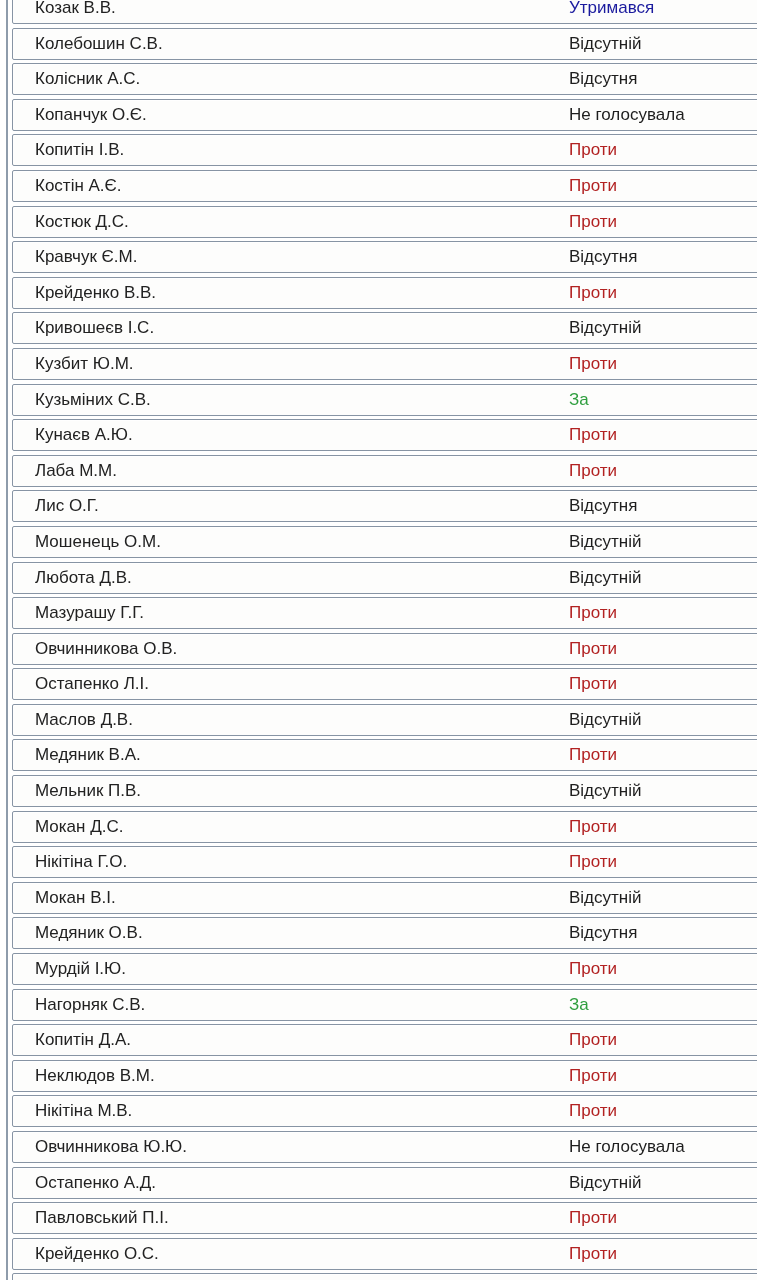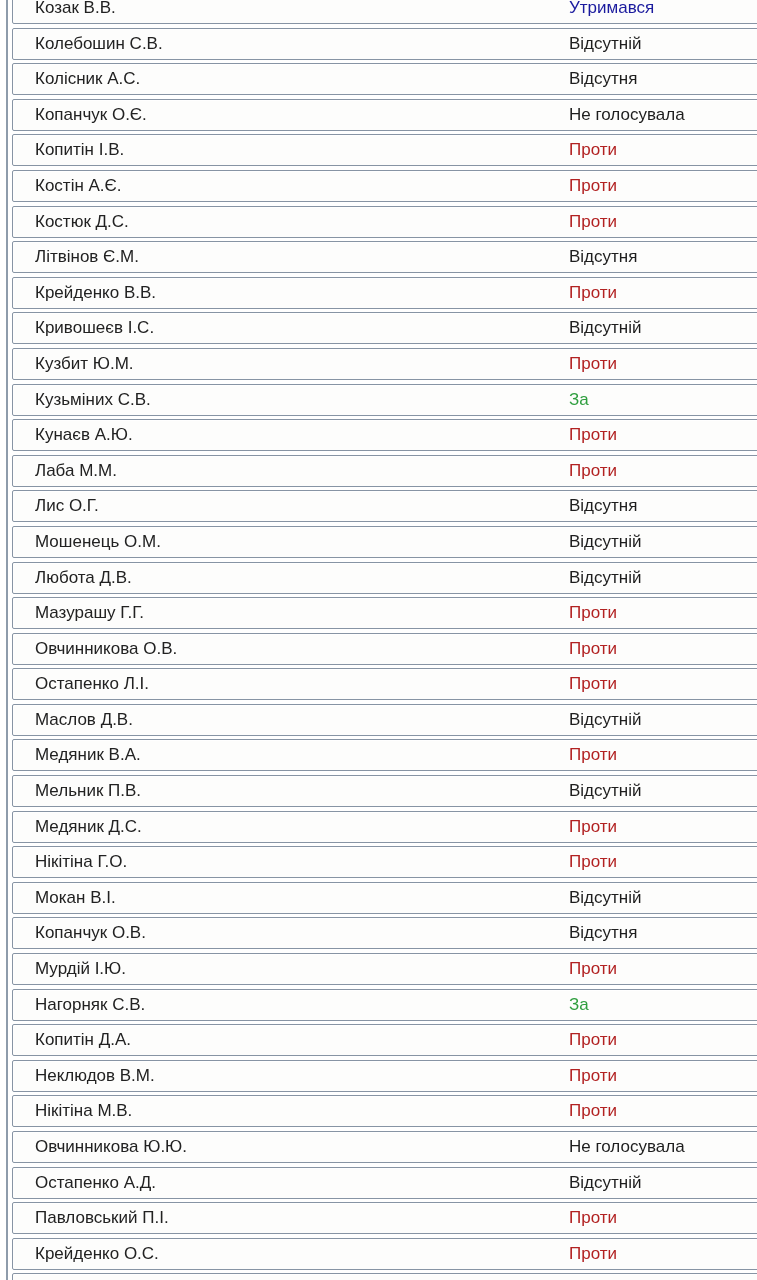--- a/index.html
+++ b/index.html
@@ -90,21 +90,21 @@
     <span class="deputy-name">Костін А.Є.</span>
     <span class="vote-status" style="color: rgb(178, 34, 34);">Проти</span>
   </div>
 
   <div class="vote-row">
     <span class="deputy-name">Костюк Д.С.</span>
     <span class="vote-status" style="color: rgb(178, 34, 34);">Проти</span>
   </div>
 
   <div class="vote-row">
-    <span class="deputy-name">Літвінов Є.М.</span>
+    <span class="deputy-name">Кравчук Є.М.</span>
     <span class="vote-status" style="color: rgb(30, 30, 30);">Відсутня</span>
   </div>
 
   <div class="vote-row">
     <span class="deputy-name">Крейденко В.В.</span>
     <span class="vote-status" style="color: rgb(178, 34, 34);">Проти</span>
   </div>
 
   <div class="vote-row">
     <span class="deputy-name">Кривошеєв І.С.</span>
@@ -170,36 +170,36 @@
     <span class="deputy-name">Медяник В.А.</span>
     <span class="vote-status" style="color: rgb(178, 34, 34);">Проти</span>
   </div>
 
   <div class="vote-row">
     <span class="deputy-name">Мельник П.В.</span>
     <span class="vote-status" style="color: rgb(30, 30, 30);">Відсутній</span>
   </div>
 
   <div class="vote-row">
-    <span class="deputy-name">Медяник Д.С.</span>
+    <span class="deputy-name">Мокан Д.С.</span>
     <span class="vote-status" style="color: rgb(178, 34, 34);">Проти</span>
   </div>
 
   <div class="vote-row">
     <span class="deputy-name">Нікітіна Г.О.</span>
     <span class="vote-status" style="color: rgb(178, 34, 34);">Проти</span>
   </div>
 
   <div class="vote-row">
     <span class="deputy-name">Мокан В.І.</span>
     <span class="vote-status" style="color: rgb(30, 30, 30);">Відсутній</span>
   </div>
 
   <div class="vote-row">
-    <span class="deputy-name">Копанчук О.В.</span>
+    <span class="deputy-name">Медяник О.В.</span>
     <span class="vote-status" style="color: rgb(30, 30, 30);">Відсутня</span>
   </div>
 
   <div class="vote-row">
     <span class="deputy-name">Мурдій І.Ю.</span>
     <span class="vote-status" style="color: rgb(178, 34, 34);">Проти</span>
   </div>
 
   <div class="vote-row">
     <span class="deputy-name">Нагорняк С.В.</span>

